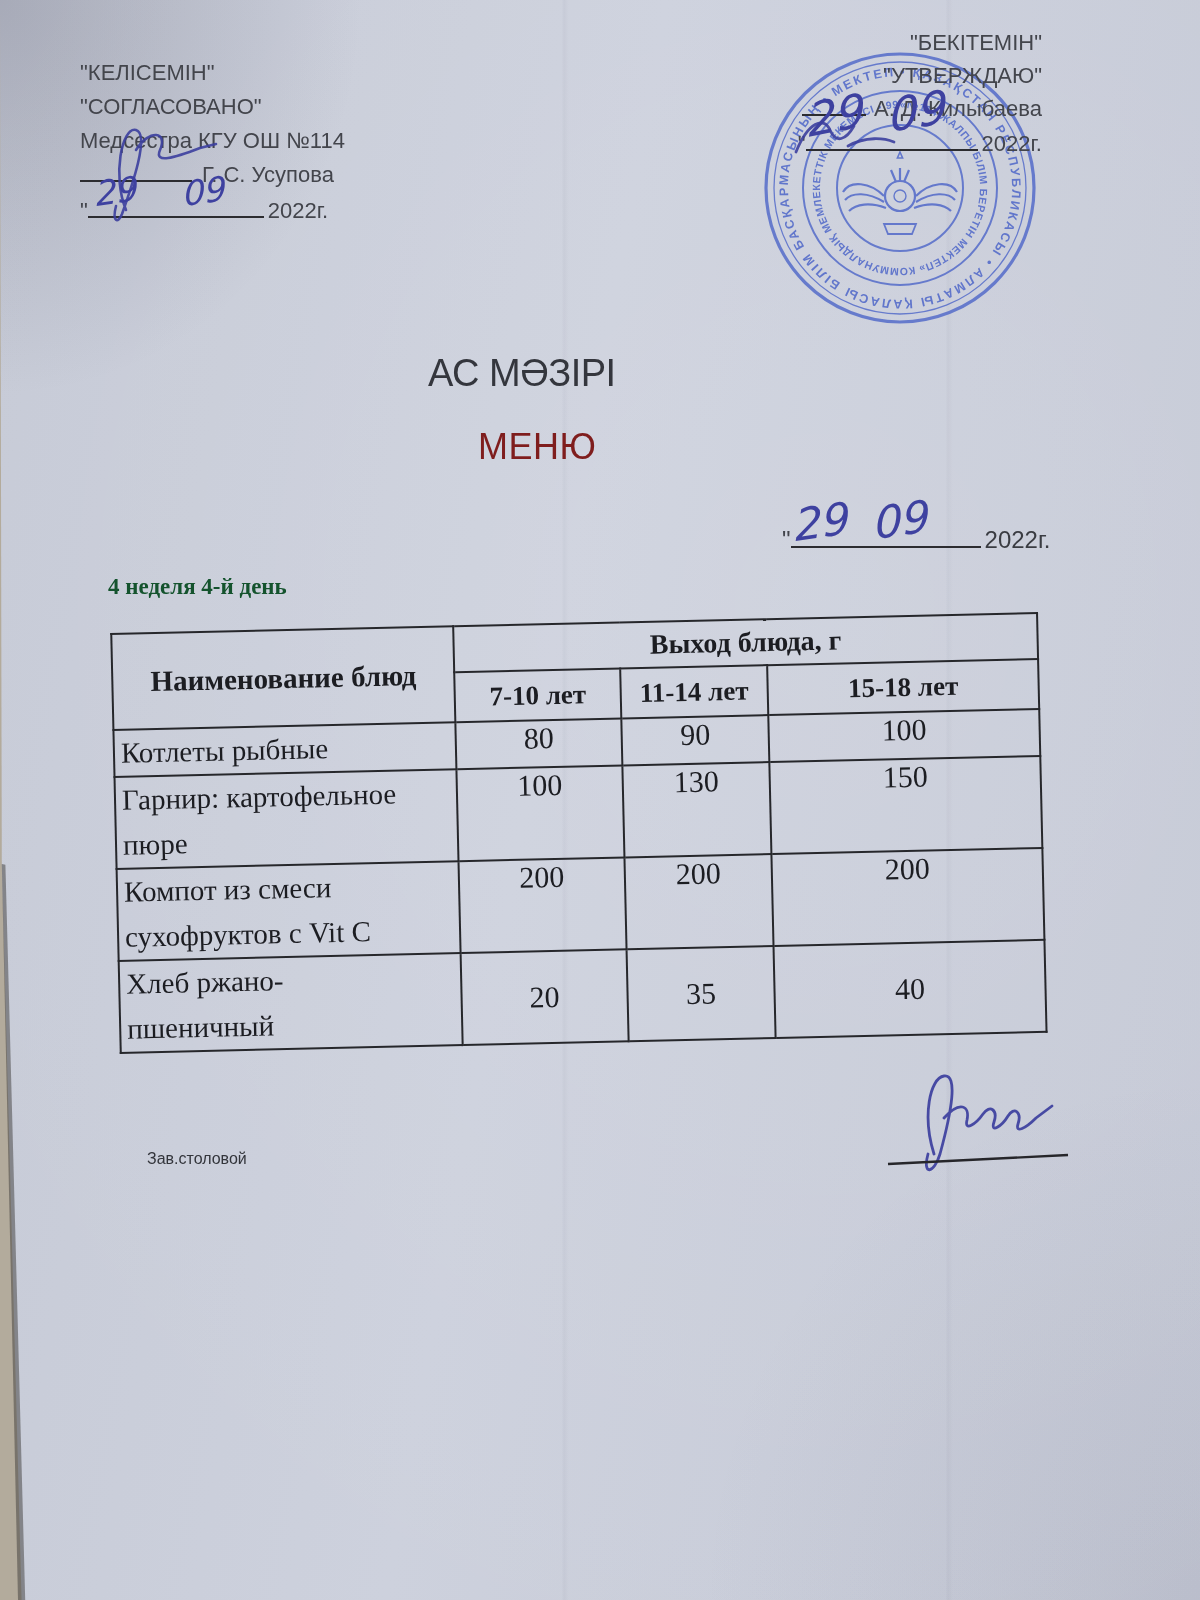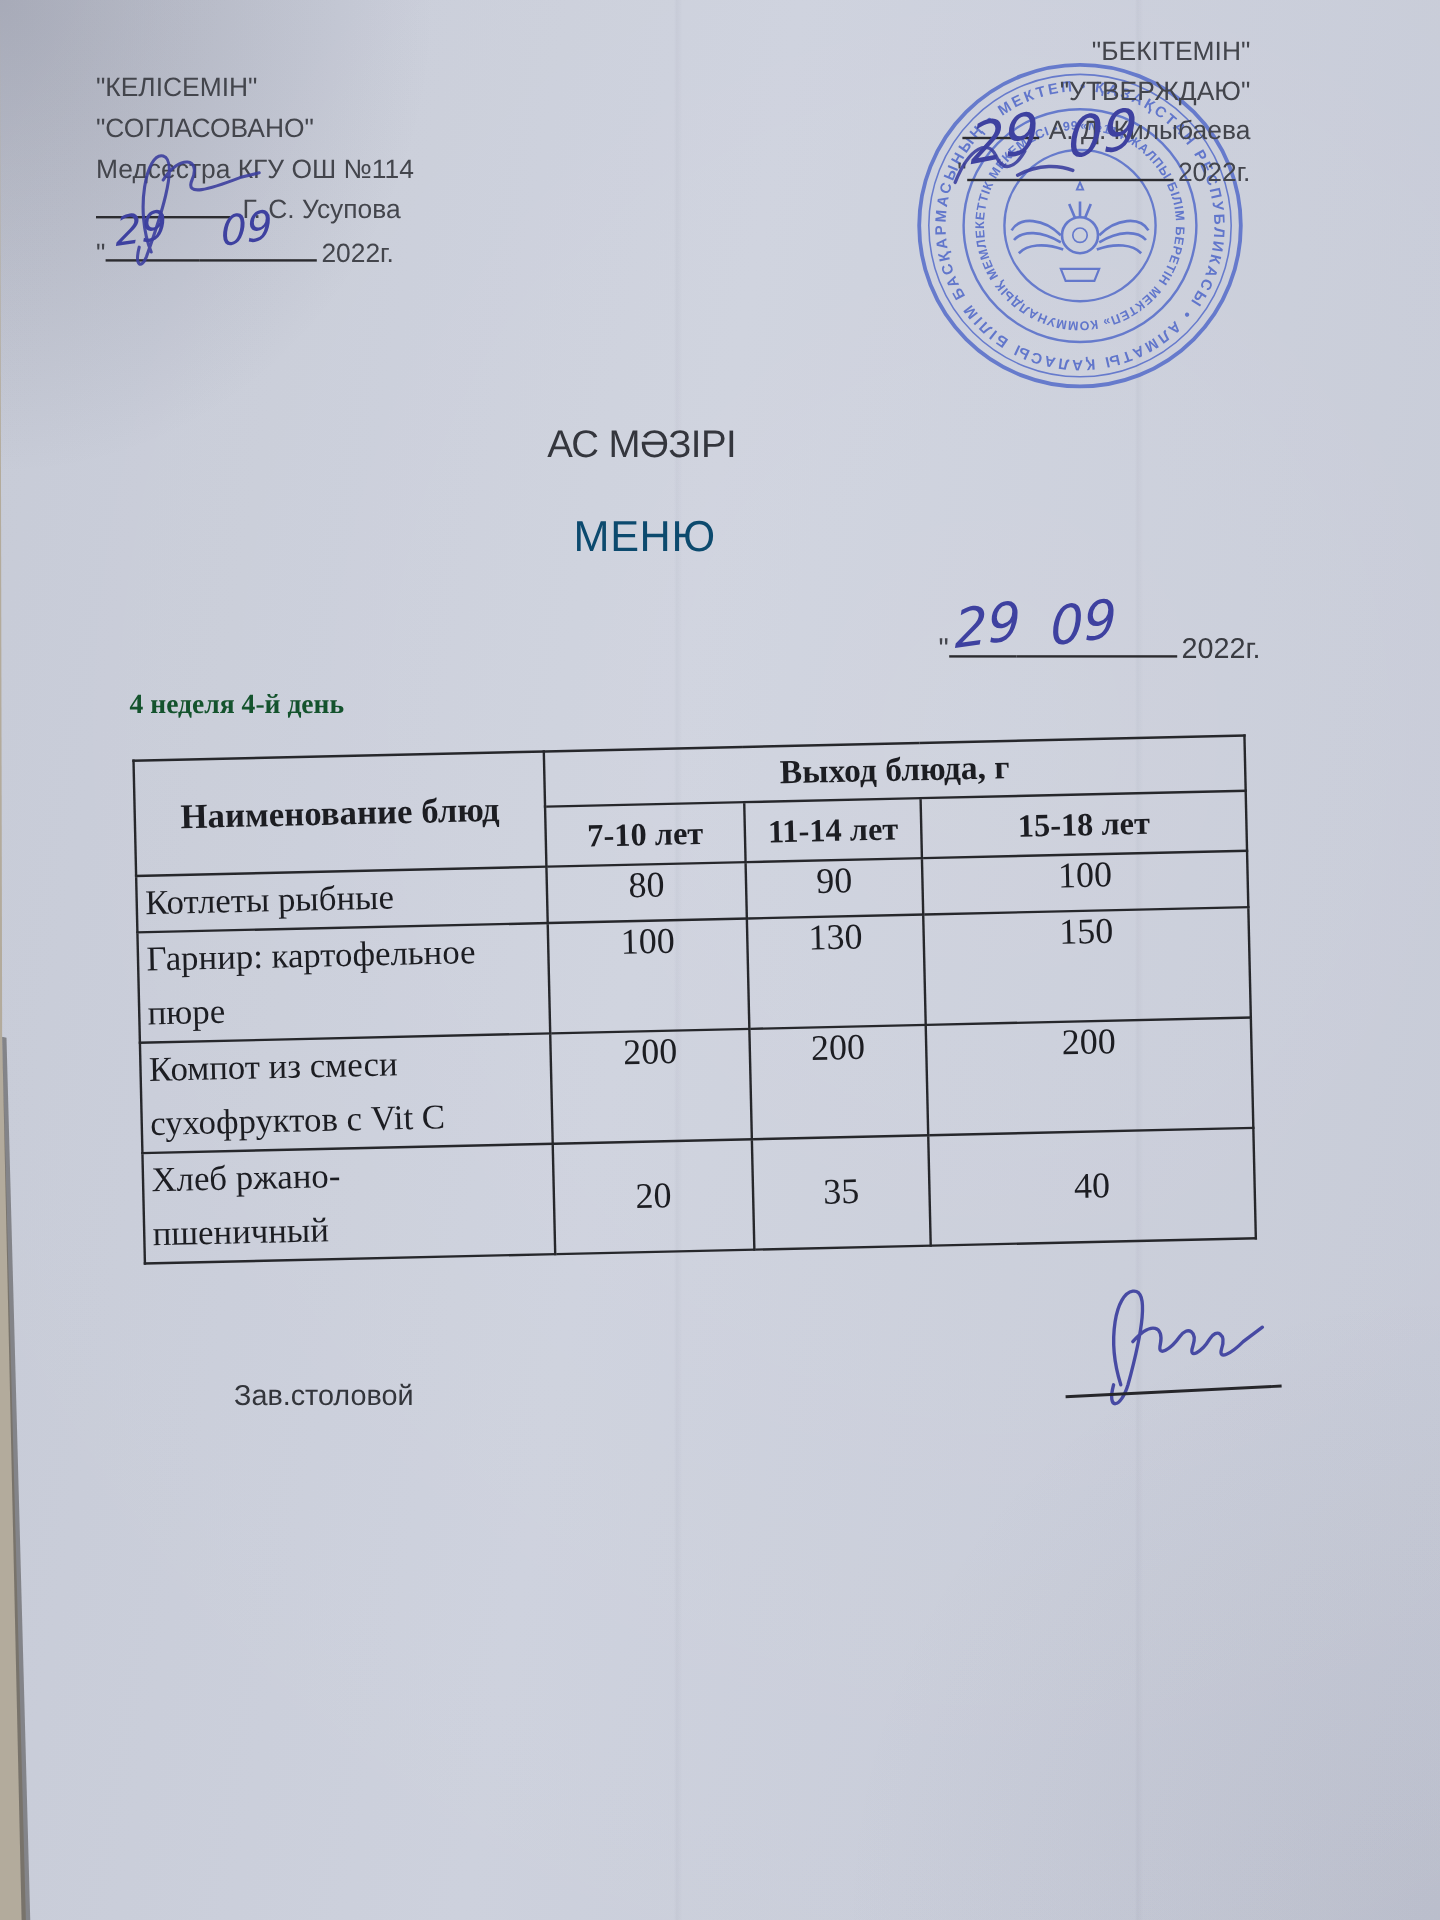--- a/index.html
+++ b/index.html
@@ -24,22 +24,22 @@
   .hand{display:inline-block;font-family:"DejaVu Sans",sans-serif;font-style:italic;
         color:#3e41a0;transform:rotate(-8deg) skewX(-7deg);position:absolute;}
   .q{color:#43454c;}
 
   
   .left-block{left:80px;top:56px;line-height:34px;}
   
   .right-block{left:770px;top:26px;width:272px;text-align:right;line-height:33px;z-index:5;}
 
   
-  .title-kk{left:456px;top:352px;font-size:32px;letter-spacing:-0.5px;color:#34363d;}
-  .title-ru{left:478px;top:426px;font-size:36px;letter-spacing:0.5px;color:#0c4a6e;}
+  .title-kk{left:428px;top:352px;font-size:38px;letter-spacing:-0.5px;color:#34363d;}
+  .title-ru{left:478px;top:426px;font-size:36px;letter-spacing:0.5px;color:#7f1d1d;}
 
   
   .week{left:108px;top:574px;font-family:"Liberation Serif",serif;font-weight:bold;
         font-size:23px;color:#14532d;}
 
   
   .tbl-wrap{left:110px;top:612px;width:926px;transform:rotate(-1.3deg);transform-origin:100% 0;}
   table.menu{border-collapse:collapse;width:926px;table-layout:fixed;
              font-family:"Liberation Serif",serif;color:#1c1d22;}
   table.menu td,table.menu th{border:2.4px solid #26272b;padding:0 6px;}
@@ -49,21 +49,21 @@
   td.dish{font-size:29px;text-align:left;padding-left:10px;white-space:pre-line;
           vertical-align:middle;line-height:1.55;}
   td.val{font-size:30px;text-align:center;vertical-align:top;padding-top:2px;}
   tr.r-last td.val{vertical-align:middle;}
 
   
   .cdate{left:782px;top:520px;font-size:24px;color:#3a3c42;}
   .cdate .uline{height:26px;}
 
   
-  .manager{left:147px;top:1150px;font-size:24px;color:#33353b;margin-left:48px;}
+  .manager{left:147px;top:1150px;font-size:16px;color:#33353b;}
 
   svg{overflow:visible;}
   .seal-svg{left:760px;top:48px;z-index:2;}
 </style>
 </head>
 <body>
 
 <div class="photo">
   <div class="paper"></div>
   <div class="edge-line"></div>

